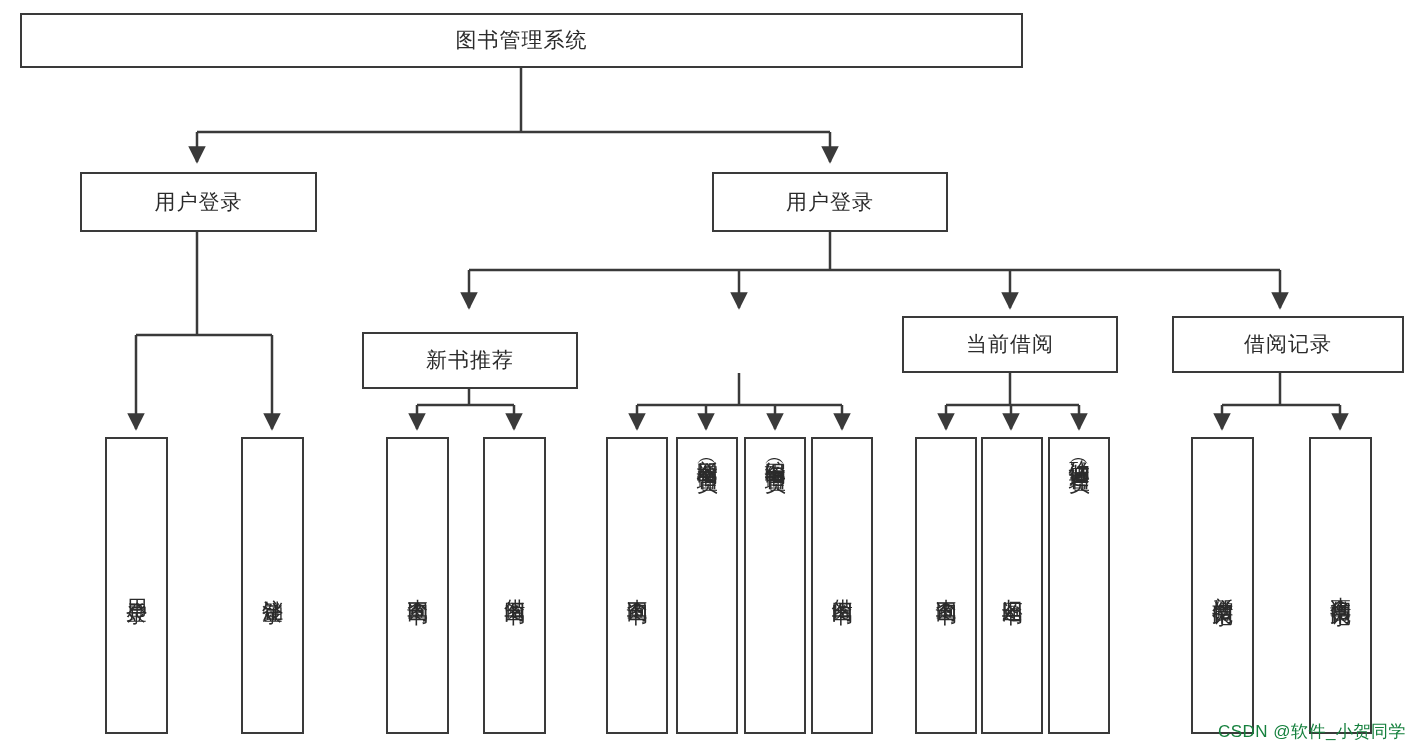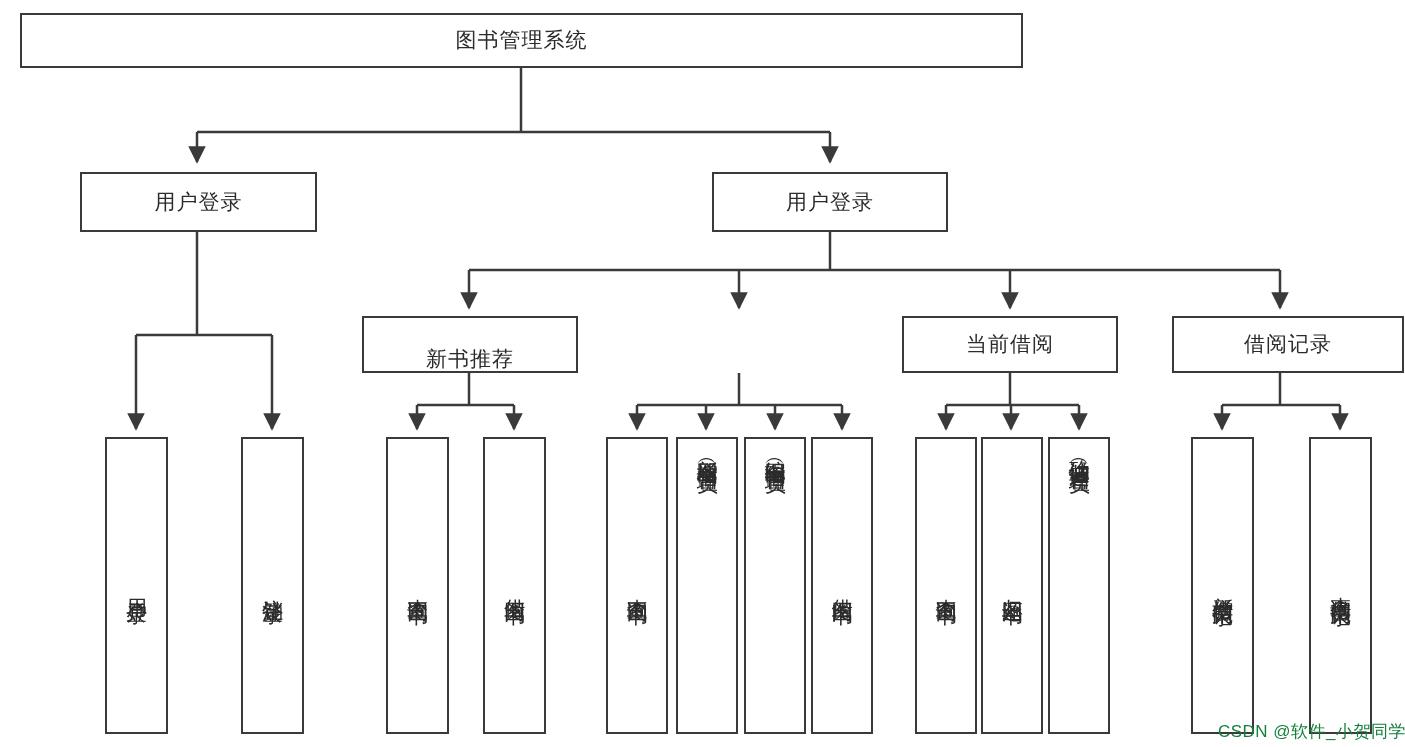--- a/index.html
+++ b/index.html
@@ -111,21 +111,21 @@
     <span class="label">图书管理系统</span>
   </div>
 
   <div class="node" style="left:80px;top:172px;width:237px;height:60px;">
     <span class="label">用户登录</span>
   </div>
   <div class="node" style="left:712px;top:172px;width:236px;height:60px;">
     <span class="label">用户登录</span>
   </div>
 
-  <div class="node" style="left:362px;top:316px;width:216px;height:57px;align-items:flex-end;">
+  <div class="node" style="left:362px;top:332px;width:216px;height:57px;">
     <span class="label">新书推荐</span>
   </div>
   <div class="node" style="left:902px;top:316px;width:216px;height:57px;">
     <span class="label">当前借阅</span>
   </div>
   <div class="node" style="left:1172px;top:316px;width:232px;height:57px;">
     <span class="label">借阅记录</span>
   </div>
 
   <div class="node vertical mid" style="left:105px;top:437px;width:63px;height:297px;">

